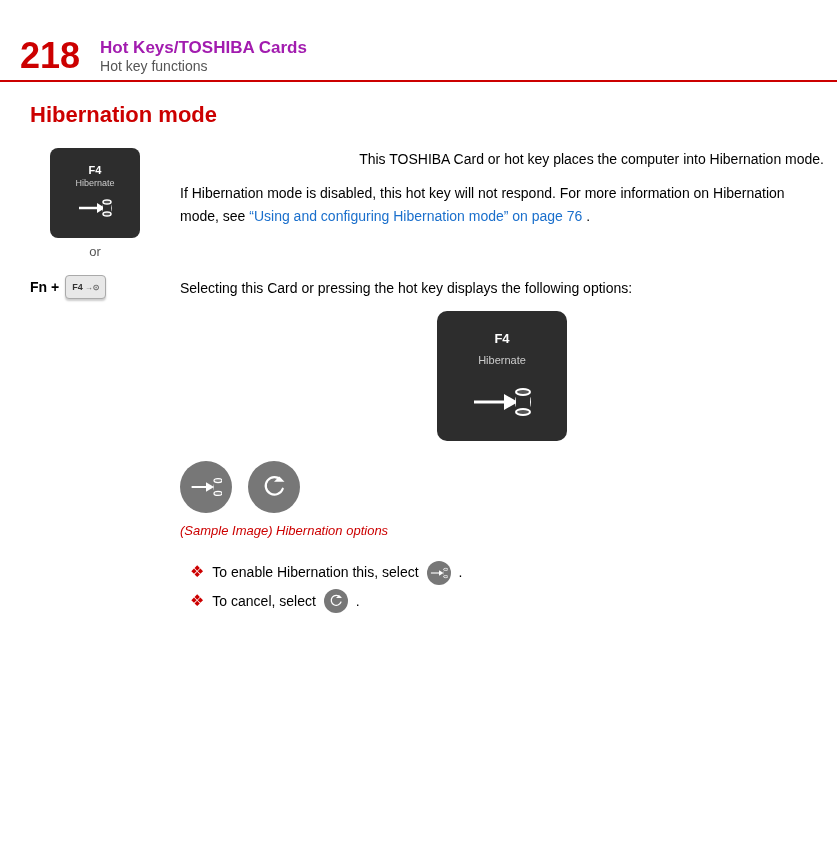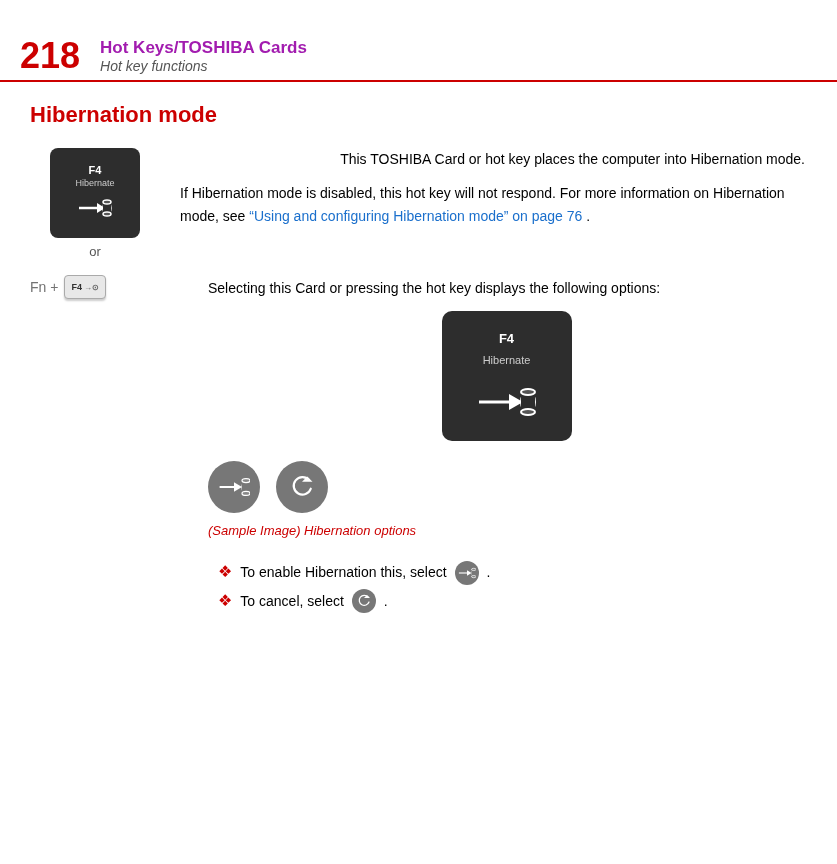--- a/index.html
+++ b/index.html
@@ -31,26 +31,25 @@
       flex-direction: column;
     }
     .header-title {
       font-size: 17px;
       font-weight: bold;
       color: #a21caf;
     }
     .header-subtitle {
       font-size: 14px;
       color: #555;
-      font-style: italic;
     }
 
     
     .content {
-      padding: 20px 32px 20px 30px;
+      padding: 20px 13px 20px 30px;
     }
 
     
     .section-heading {
       font-size: 22px;
       font-weight: bold;
       color: #cc0000;
       margin-bottom: 20px;
     }
 
@@ -100,22 +99,22 @@
       margin-bottom: 6px;
     }
 
     .or-text {
       font-size: 13px;
       color: #555;
       margin-top: 6px;
     }
     .fn-label {
       font-size: 14px;
-      font-weight: normal;
-      color: #737373;
+      font-weight: bold;
+      color: #000000;
       margin-right: 6px;
     }
     .key-badge {
       display: inline-flex;
       align-items: center;
       justify-content: center;
       background: #e8e8e8;
       border: 1px solid #aaa;
       border-radius: 4px;
       padding: 2px 6px;
@@ -268,21 +267,21 @@
   </div>
 
   <div class="second-block">
     <div class="left-col" style="flex-direction:row;align-items:center;min-width:130px;">
       <span class="fn-label">Fn +</span>
       <div class="key-badge">
         <span style="font-size:9px;font-weight:bold;display:block;line-height:1;">F4</span>
         <span style="font-size:8px;color:#666;margin-left:2px;">→⊙</span>
       </div>
     </div>
-    <div class="right-col" style="padding-top:2px;margin-left:28px;">
+    <div class="right-col" style="padding-top:2px;">
       <p>Selecting this Card or pressing the hot key displays the following options:</p>
 
       <div style="margin: 12px 0 0 0;">
         <div class="toshiba-card-large">
           <span class="card-large-f4">F4</span>
           <span class="card-large-hibernate">Hibernate</span>
 
           <svg width="60" height="44" viewBox="0 0 60 44">
             <line x1="2" y1="22" x2="36" y2="22" stroke="white" stroke-width="3"></line>
             <polygon points="32,14 46,22 32,30" fill="white"></polygon>

